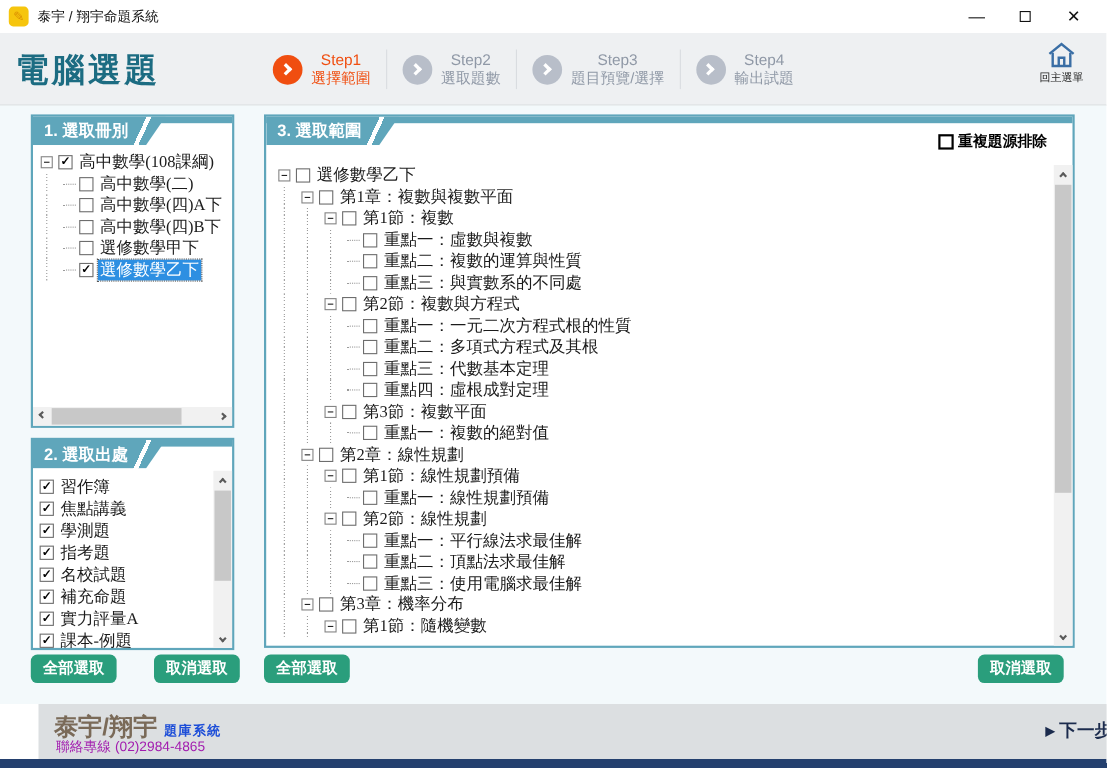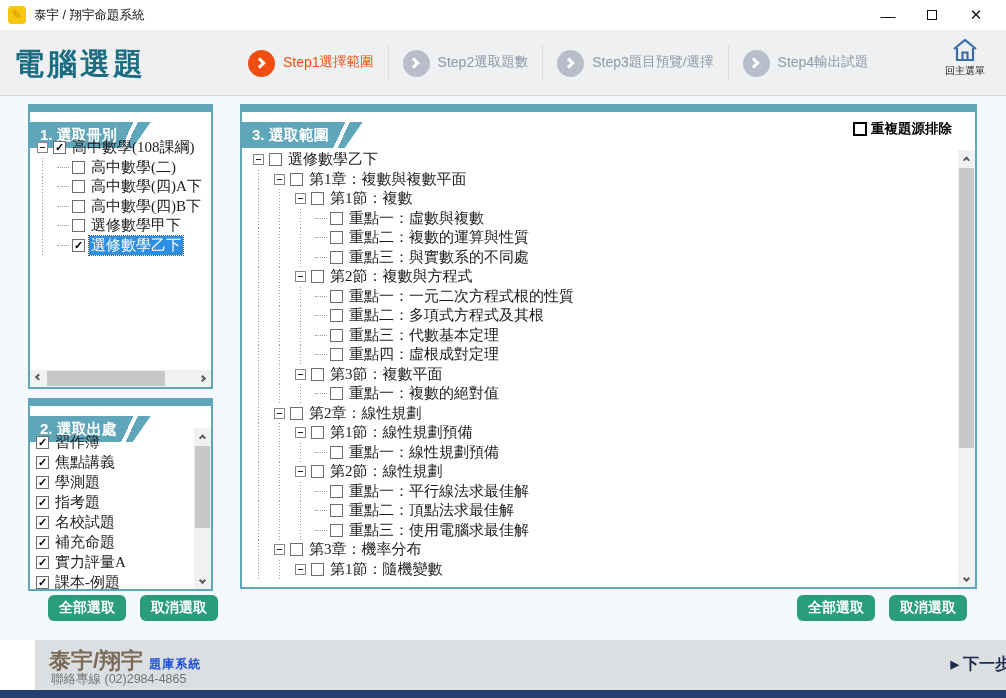--- a/index.html
+++ b/index.html
@@ -15,35 +15,35 @@
   .maxbox { width:10px; height:10px; border:1.3px solid #111; display:inline-block; }
 
   
   .header { position:absolute; left:0; top:30px; width:100%; height:66px; background:#eef0f2; border-bottom:1px solid #d7dbde; }
   .pagetitle { position:absolute; left:14px; top:14px; font-size:30px; font-weight:bold; color:#1c6c82; letter-spacing:3px; }
   .steps { position:absolute; left:248px; top:0; height:66px; display:flex; align-items:center; }
   .step { display:flex; align-items:center; }
   .stepcircle { width:27px; height:27px; border-radius:50%; background:#b8bec9; display:flex; align-items:center; justify-content:center; margin-right:8px; flex:0 0 auto; }
   .step.active .stepcircle { background:#f04e10; }
   .stepchev { width:8px; height:8px; border-top:3px solid #fff; border-right:3px solid #fff; transform:rotate(45deg); margin-left:-4px; }
-  .steptext { display:flex; line-height:1.25;text-align:center; }
+  .steptext { display:flex; flex-direction:column; line-height:1.25;text-align:center; }
   .stepname { font-size:14px; color:#8f98a6; }
   .steplabel { font-size:13.5px; color:#8f98a6; }
   .step.active .stepname, .step.active .steplabel { color:#f04e10; }
   .stepdivider { width:1px; height:36px; background:#d9dce0; margin:0 14px; }
   .homebox { position:absolute; right:10px; top:8px; display:flex; flex-direction:column; align-items:center; width:62px; cursor:pointer; }
   .homebox svg { display:block; }
   .homelabel { font-size:10px; color:#222; margin-top:2px; }
 
   
   .content-bg { position:absolute; left:0; top:96px; width:100%; height:544px; background:#f3f9fb; }
 
   .panel { position:absolute; background:#fff; border:2px solid #5fa6bb; }
   .panel::before { content:''; position:absolute; left:0; top:0; right:0; height:6px; background:#5fa6bb; }
-  .tab { position:absolute; left:0; top:16px; height:26px; color:#fff; font-weight:bold; font-size:15px; padding:4px 34px 0 10px;
+  .tab { position:absolute; left:0; top:0; height:26px; color:#fff; font-weight:bold; font-size:15px; padding:4px 34px 0 10px;
          background:linear-gradient(115deg,#5fa6bb 0 calc(100% - 27px),#ffffff calc(100% - 27px) calc(100% - 23px),#5fa6bb calc(100% - 23px) 100%);
          clip-path:polygon(0 0,100% 0,calc(100% - 18px) 100%,0 100%); }
 
   #panel1 { left:28px; top:104px; width:185px; height:285px; }
   #panel2 { left:28px; top:398px; width:185px; height:193px; }
   #panel3 { left:240px; top:104px; width:737px; height:485px; }
 
   .p-body { position:absolute; left:0; right:0; bottom:0; overflow:hidden; }
   #panel1 .p-body { top:28px; bottom:17px; padding:4px 2px 0 4px; }
   #panel2 .p-body { top:28px; right:17px; padding:4px 2px 0 6px; }
@@ -78,31 +78,31 @@
   .hthumb { height:15px; background:#c8c8c8; flex:0 0 auto; }
   .vscroll .sbtn.top { position:absolute; top:0; }
   .vscroll .sbtn.bot { position:absolute; bottom:0; }
 
   
   .dedupe { position:absolute; top:13px; right:20px; display:flex; align-items:center; background:#fff; padding:1px 3px; }
   .dedupe .box { width:14px; height:14px; border:2px solid #000; background:#fff; margin-right:4px; }
   .dedupe .txt { font-size:13.5px; font-weight:bold; color:#000; }
 
   
-  .btnrow { position:absolute; display:flex; justify-content:flex-end; gap:14px; }
+  .btnrow { position:absolute; display:flex; justify-content:space-between; gap:14px; }
   #p2-btns { left:28px; top:595px; width:190px; }
   #p3-btns { left:240px; top:595px; width:727px; }
   .btn { background:#2a9e7c; color:#fff; font-size:14px; font-weight:bold; border:none; border-radius:6px; padding:4px 11px; cursor:pointer; font-family:"Liberation Sans",sans-serif; }
 
   
   .footer { position:absolute; left:0; top:640px; width:100%; height:50px; background:#dcdfe1;margin-left:35px; }
   .brandline { position:absolute; left:14px; top:6px; display:flex; align-items:baseline; }
   .brand { font-size:22px; font-weight:bold; color:#7a6a58; }
   .brandsuffix { font-size:12px; font-weight:bold; color:#1d4ed8; margin-left:6px; letter-spacing:1px; }
-  .contact { position:absolute; left:16px; top:31px; font-size:12.5px; color:#737373; }
+  .contact { position:absolute; left:16px; top:31px; font-size:12.5px; color:#a21caf; }
   .nextbtn { position:absolute; right:30px; top:14px; font-size:16px; font-weight:bold; color:#1b2b4d; cursor:pointer; display:flex; align-items:center; gap:4px; }
   .nextarrow { font-size:11px; }
   .bottomstrip { position:absolute; left:0; top:690px; width:100%; height:8px; background:#24406e; }
 </style>
 </head>
 <body>
 
 <div id="app">
 
   <div class="titlebar">

